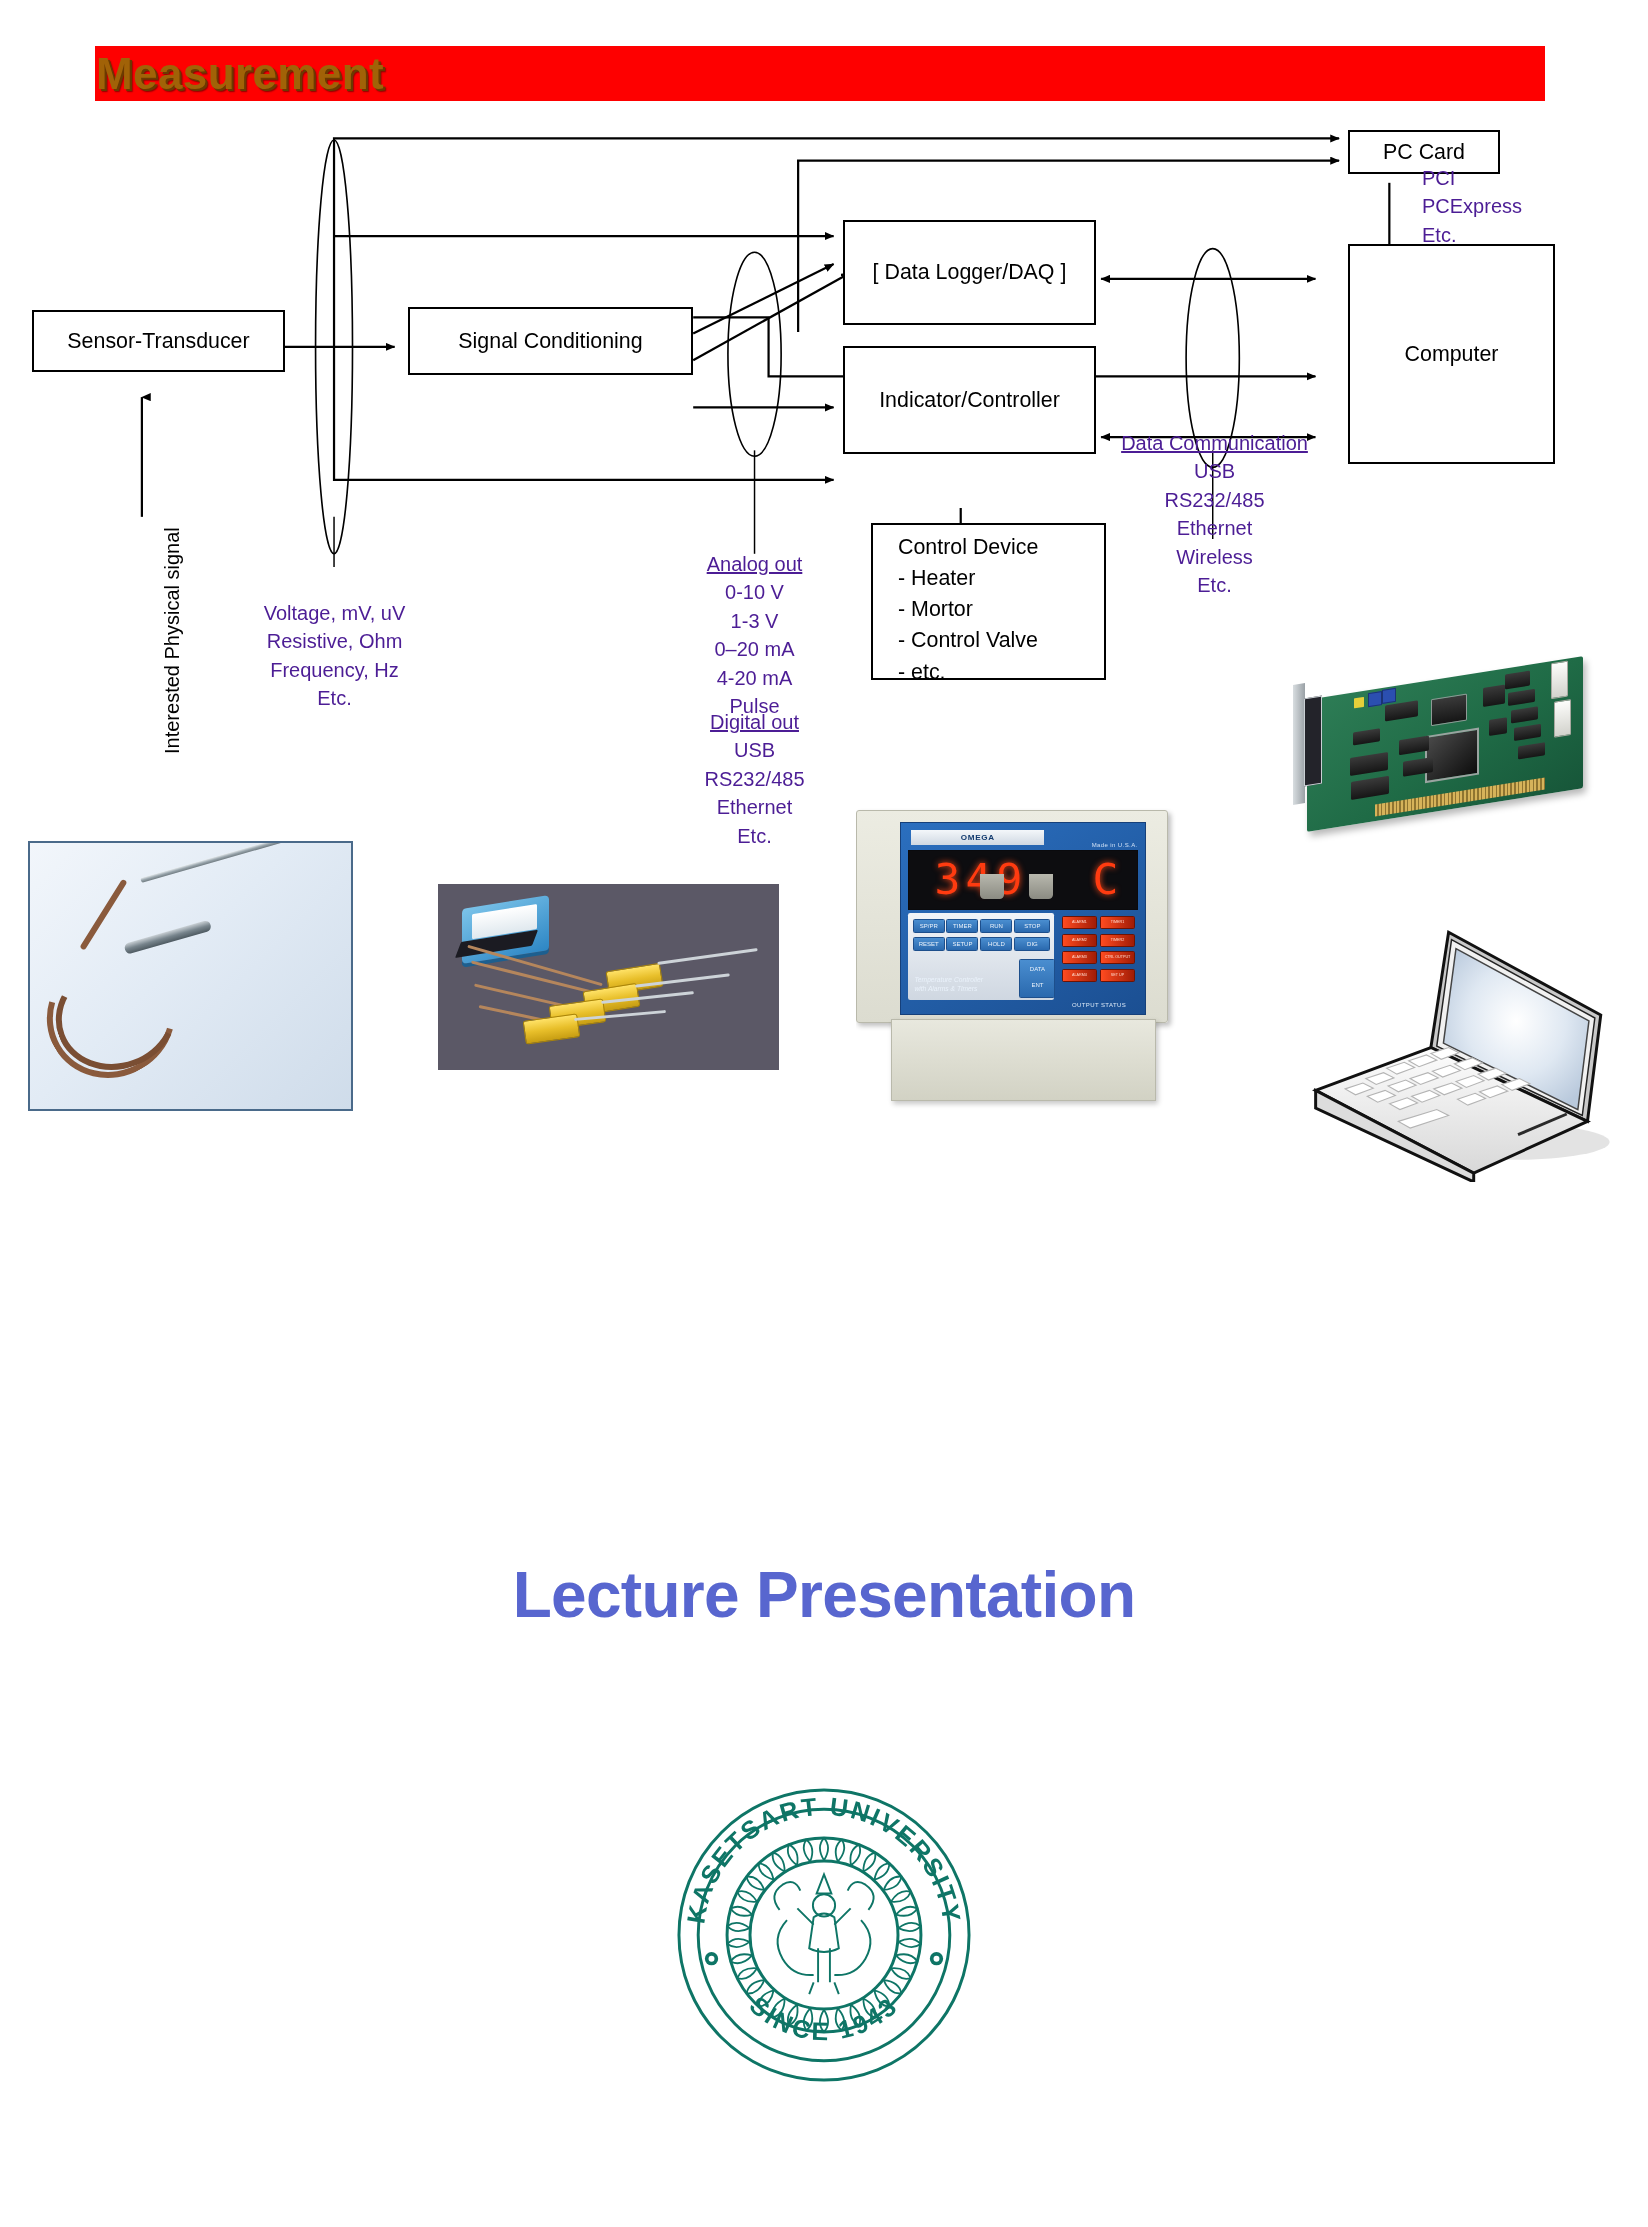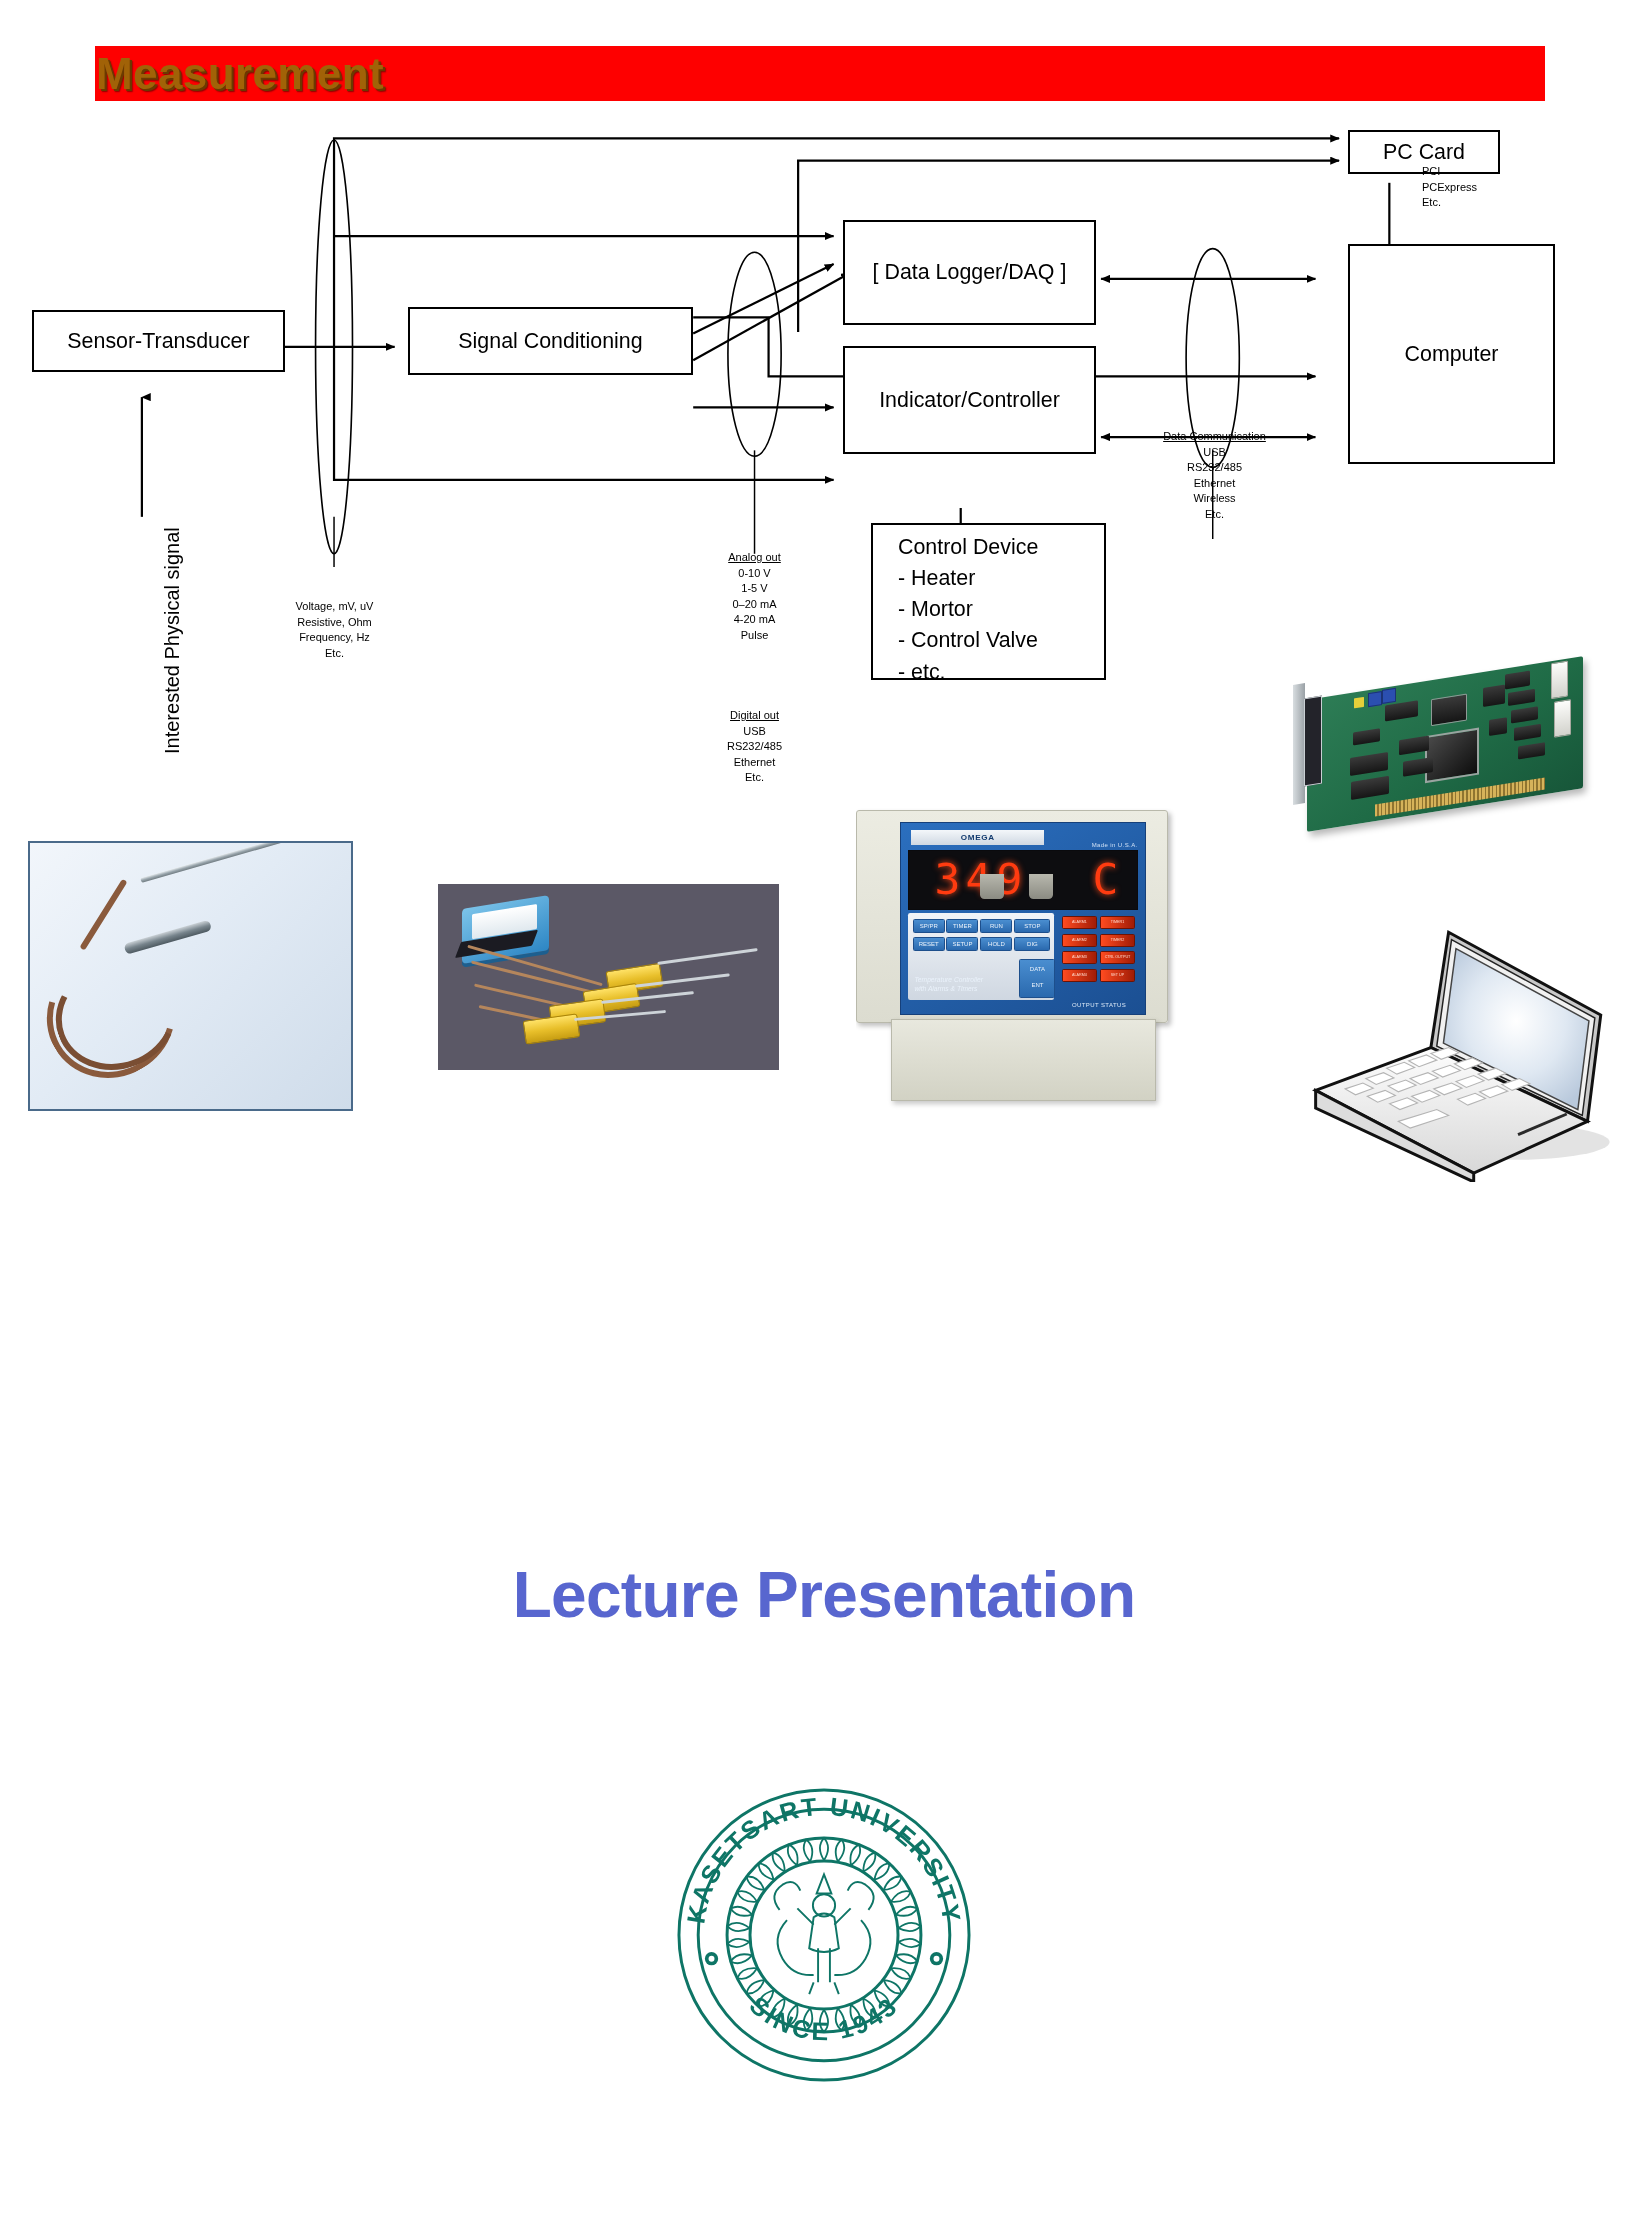--- a/index.html
+++ b/index.html
@@ -15,21 +15,21 @@
       text-shadow:2.2px 2.2px 0 #6b3a00, 3px 3px 1.5px rgba(0,0,0,.45);
       line-height:47px;white-space:nowrap;}
 
   
   #diagram-svg{left:0;top:103px;width:1648px;height:606px;}
 
   
   .dbox{border:2.2px solid #000;background:#fff;box-sizing:border-box;
         display:flex;align-items:center;justify-content:center;
         font-size:21.4px;text-align:center;}
-  .dlabel{font-size:11px;line-height:1.42;text-align:center;color:#000000;}
+  .dlabel{font-size:20px;line-height:1.42;text-align:center;color:#4c1d95;}
   .dlabel .hd{text-decoration:underline;}
   .vlabel{font-size:20px;white-space:nowrap;transform-origin:0 0;}
 
   
   #control-device-box{border:2.2px solid #000;background:#fff;box-sizing:border-box;
       padding:7.4px 0 0 25px;font-size:21.4px;line-height:1.45;text-align:left;}
 
   
   .photo{background:#fff;overflow:hidden;}
 
@@ -231,21 +231,21 @@
 <div class="abs dlabel" style="left:220px;top:599px;width:229px;">
   <div>Voltage, mV, uV</div>
   <div>Resistive, Ohm</div>
   <div>Frequency, Hz</div>
   <div>Etc.</div>
 </div>
 
 <div class="abs dlabel" style="left:662px;top:550px;width:185px;">
   <div class="hd">Analog out</div>
   <div>0-10 V</div>
-  <div>1-5 V</div>
+  <div>1-3 V</div>
   <div>0–20 mA</div>
   <div>4-20 mA</div>
   <div>Pulse</div>
 </div>
 
 <div class="abs dlabel" style="left:662px;top:708px;width:185px;">
   <div class="hd">Digital out</div>
   <div>USB</div>
   <div>RS232/485</div>
   <div>Ethernet</div>

